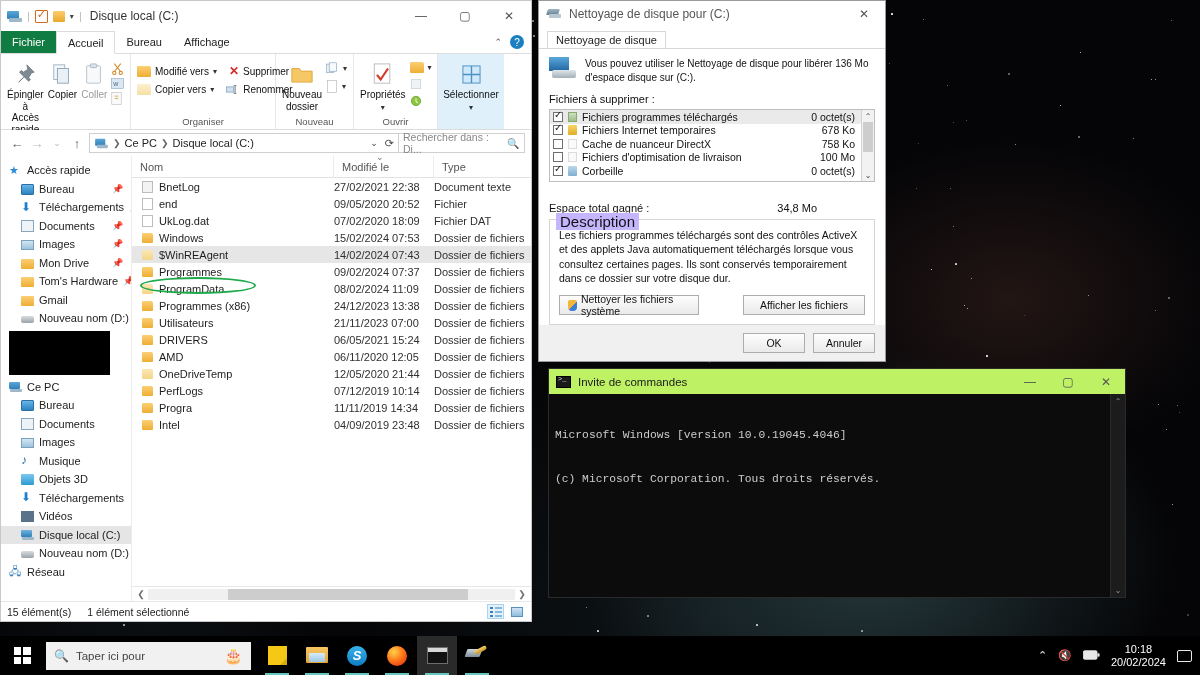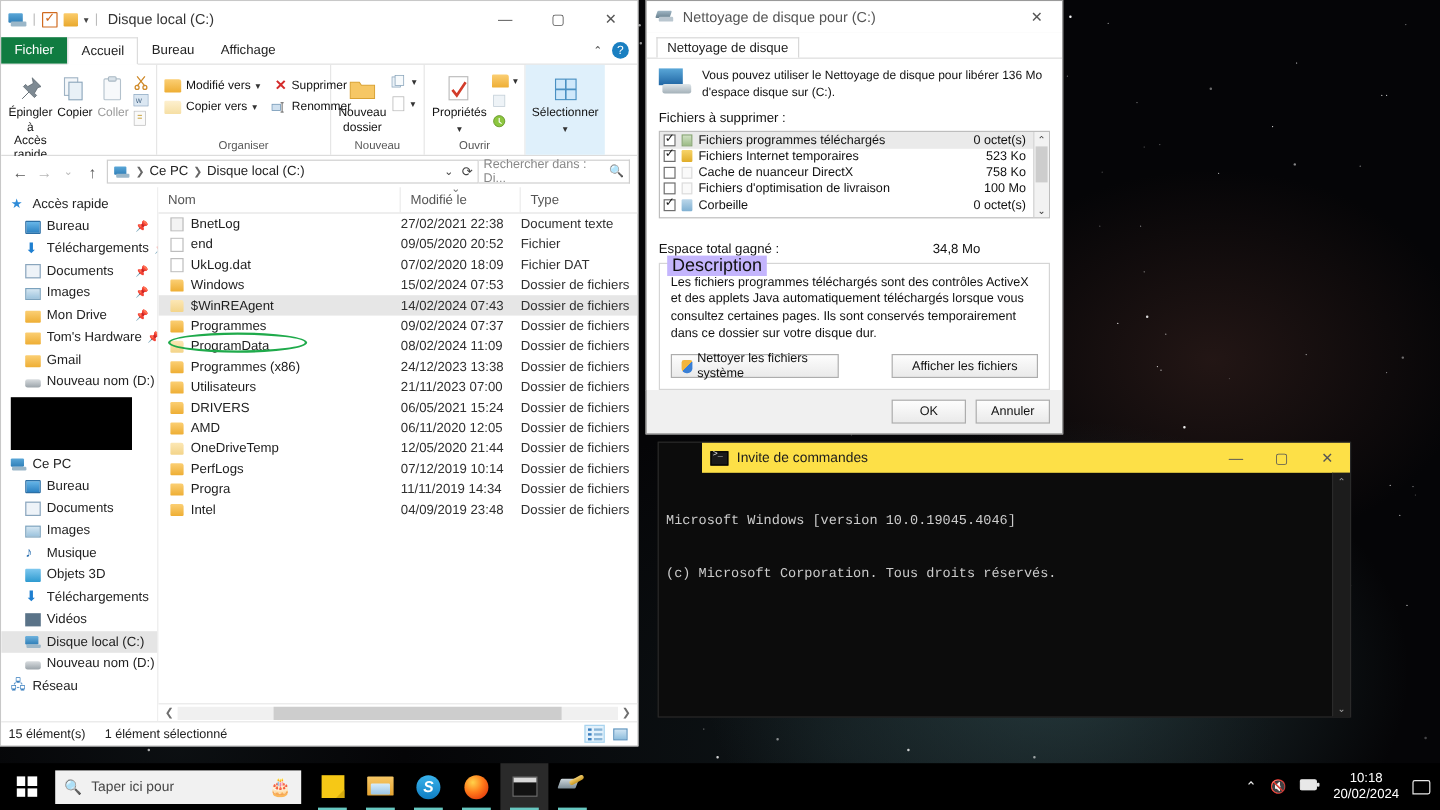--- a/index.html
+++ b/index.html
@@ -266,21 +266,21 @@
   }
   .shield { width: 11px; height: 11px; background: linear-gradient(135deg,#f5b53a 50%,#3a7fd5 50%); border-radius: 2px 2px 4px 4px; }
   .dc-footer { height: 36px; display: flex; align-items: center; justify-content: flex-end; gap: 8px; padding-right: 10px; flex: 0 0 36px; }
   .dc-footer .btn { width: 62px; }
 
   
   #cmd {
     position: absolute; left: 548px; top: 368px; width: 578px; height: 230px;
     background: #0c0c0c; border: 1px solid #2a2a2a; display: flex; flex-direction: column;
   }
-  .cmd-title { height: 25px; background: #fde047; display: flex; align-items: center; padding-left: 7px; gap: 7px; flex: 0 0 25px; margin-left: 36px; }
+  .cmd-title { height: 25px; background: #bef264; display: flex; align-items: center; padding-left: 7px; gap: 7px; flex: 0 0 25px; }
   .cmd-ico { width: 15px; height: 12px; background: #1a1a1a; border: 1px solid #000; position: relative; }
   .cmd-ico::after { content: ">_"; position: absolute; left: 1px; top: -2px; font-size: 7px; color: #ddd; font-family: "Liberation Mono", monospace; }
   .cmd-title-text { font-size: 11.5px; color: #1b1b1b; }
   .cmd-wb { margin-left: auto; display: flex; }
   .cmd-wb .win-btn { height: 25px; width: 38px; }
   .cmd-body { flex: 1; display: flex; min-height: 0; }
   .cmd-text {
     flex: 1; padding: 5px 6px; color: #ccc; font-family: "Liberation Mono", monospace;
     font-size: 11.3px; line-height: 14.5px; white-space: pre;
   }
@@ -1017,21 +1017,21 @@
           <div class="dc-row hl">
             <span class="cbx on"></span>
             <span class="dc-row-icon ic-green"></span>
             <span class="dc-row-name">Fichiers programmes téléchargés</span>
             <span class="dc-row-size">0 octet(s)</span>
           </div>
           <div class="dc-row">
             <span class="cbx on"></span>
             <span class="dc-row-icon ic-lock"></span>
             <span class="dc-row-name">Fichiers Internet temporaires</span>
-            <span class="dc-row-size">523 Ko</span>
+            <span class="dc-row-size">678 Ko</span>
           </div>
           <div class="dc-row">
             <span class="cbx"></span>
             <span class="dc-row-icon ic-blank"></span>
             <span class="dc-row-name">Cache de nuanceur DirectX</span>
             <span class="dc-row-size">758 Ko</span>
           </div>
           <div class="dc-row">
             <span class="cbx"></span>
             <span class="dc-row-icon ic-blank"></span>

